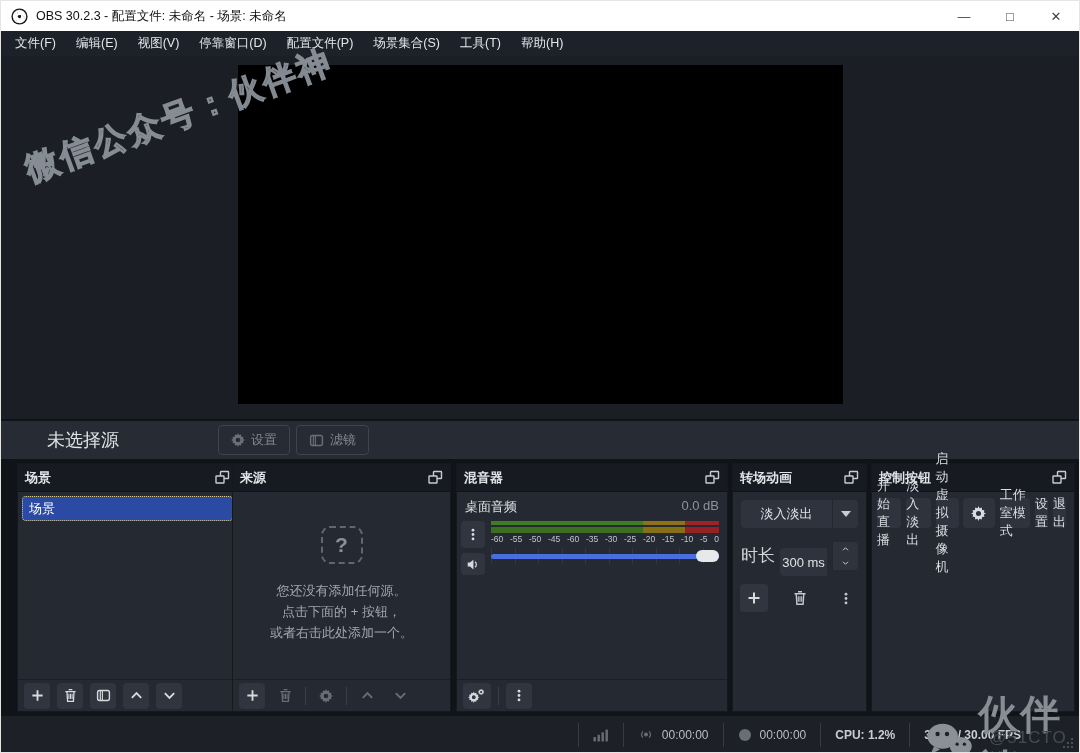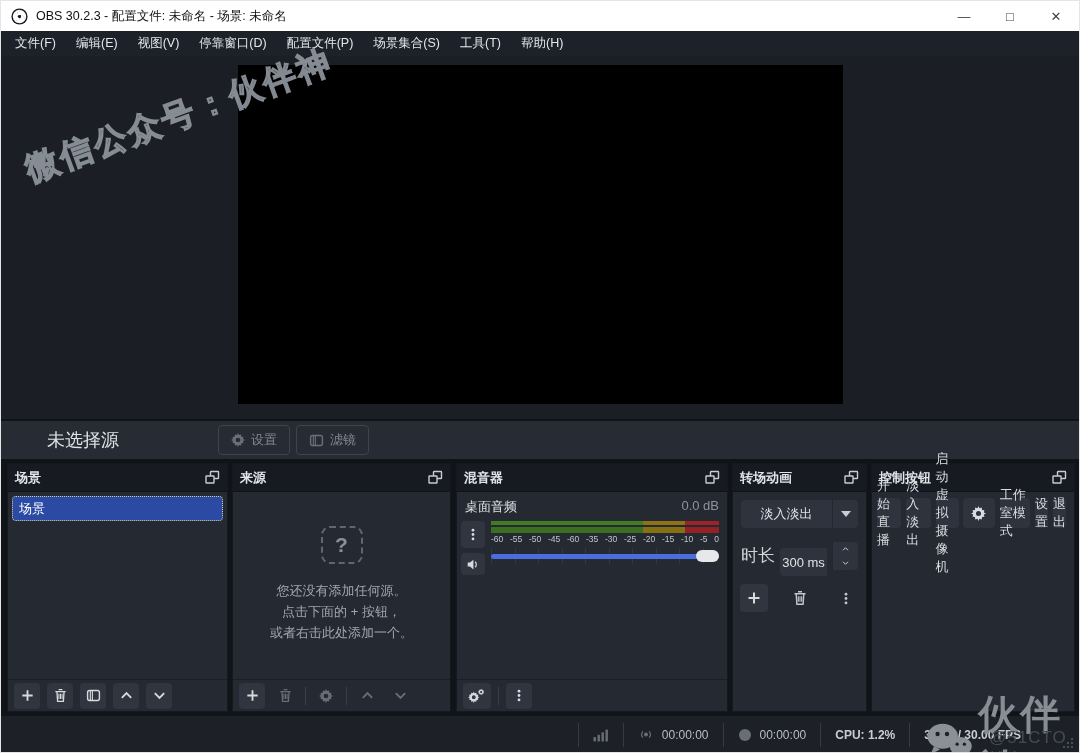--- a/index.html
+++ b/index.html
@@ -44,21 +44,21 @@
              justify-content:space-between; padding:0 7px; border-bottom:1px solid #101318; }
   .panel-hd .t{ font-size:13px; font-weight:bold; color:#e1e4e8; }
   .panel-ft{ position:absolute; left:0; bottom:0; width:100%; height:32px; border-top:1px solid #1b1e24;
              display:flex; align-items:center; padding:0 6px; gap:7px; }
   .ibtn{ width:26px; height:26px; background:#30353f; border-radius:4px; display:flex;
          align-items:center; justify-content:center; color:#d8dbde; }
   .ibtn.flat{ background:transparent; color:#696e76; }
   .ibtn.flat.bright{ color:#c3c7cd; }
   .vsep{ width:1px; height:18px; background:#3a3f47; }
 
-  #p-scenes{ left:6px;  width:221px; }
+  #p-scenes{ left:16px;  width:221px; }
   #p-sources{ left:231px; width:219px; }
   #p-mixer{ left:455px; width:272px; }
   #p-trans{ left:731px; width:135px; }
   #p-controls{ left:870px; width:204px; }
 
   .scene-item{ margin:4px; height:25px; background:#2b4aa3; border:1px dotted #d6cb9a;
                border-radius:4px; font-size:13px; color:#fff; display:flex; align-items:center;
                padding-left:6px; }
 
   .empty-state{ position:absolute; left:0; top:62px; width:100%; text-align:center; color:#a9aeb6; }

